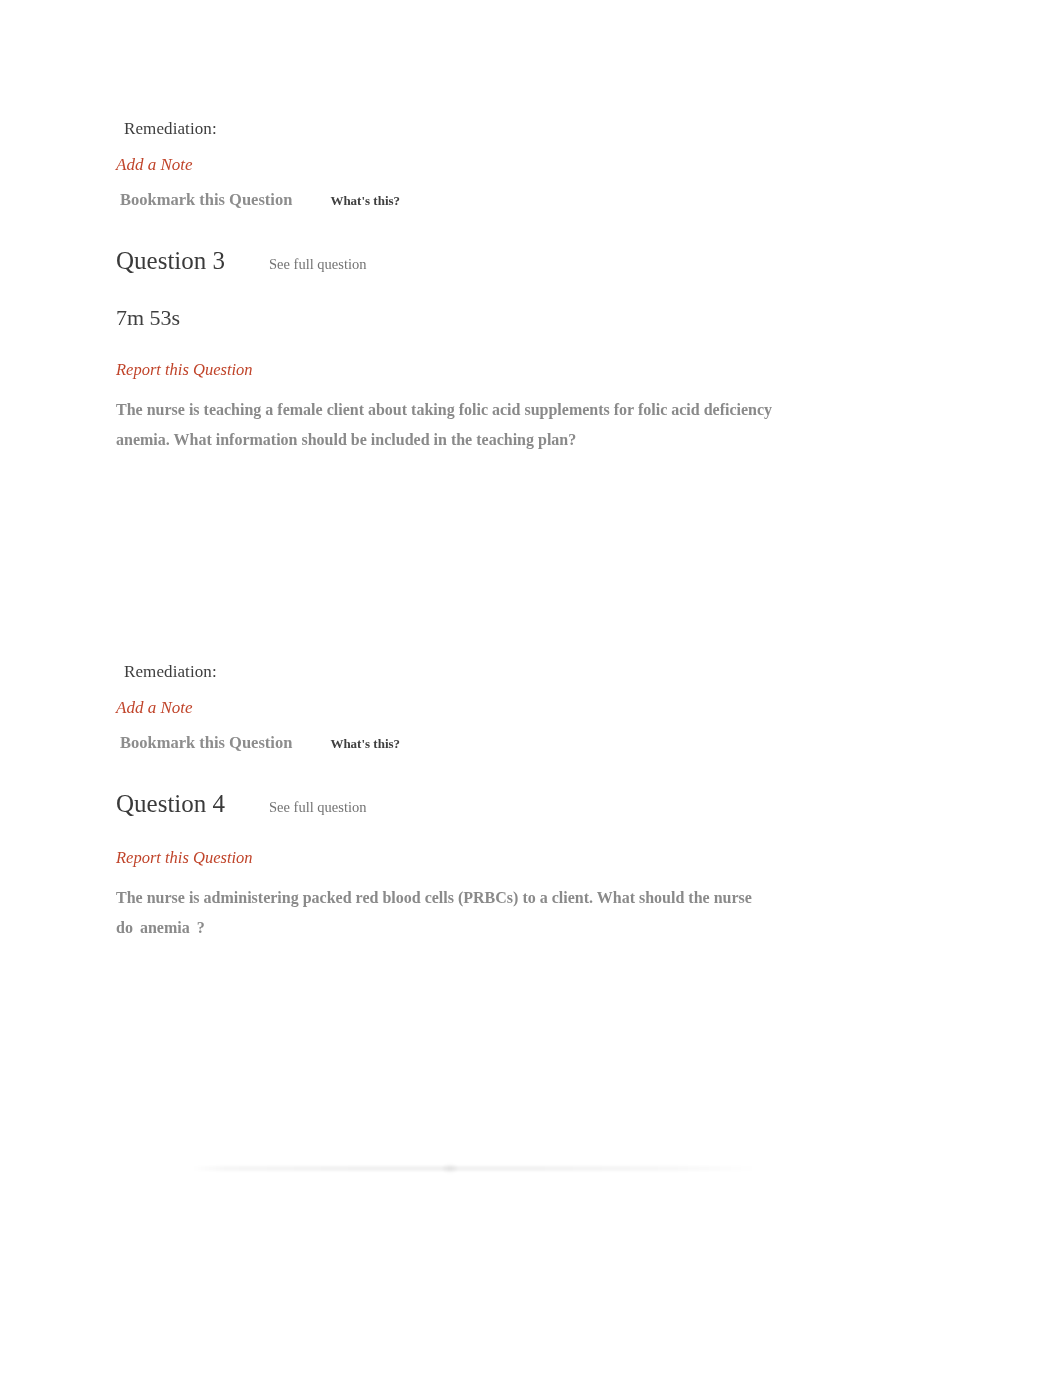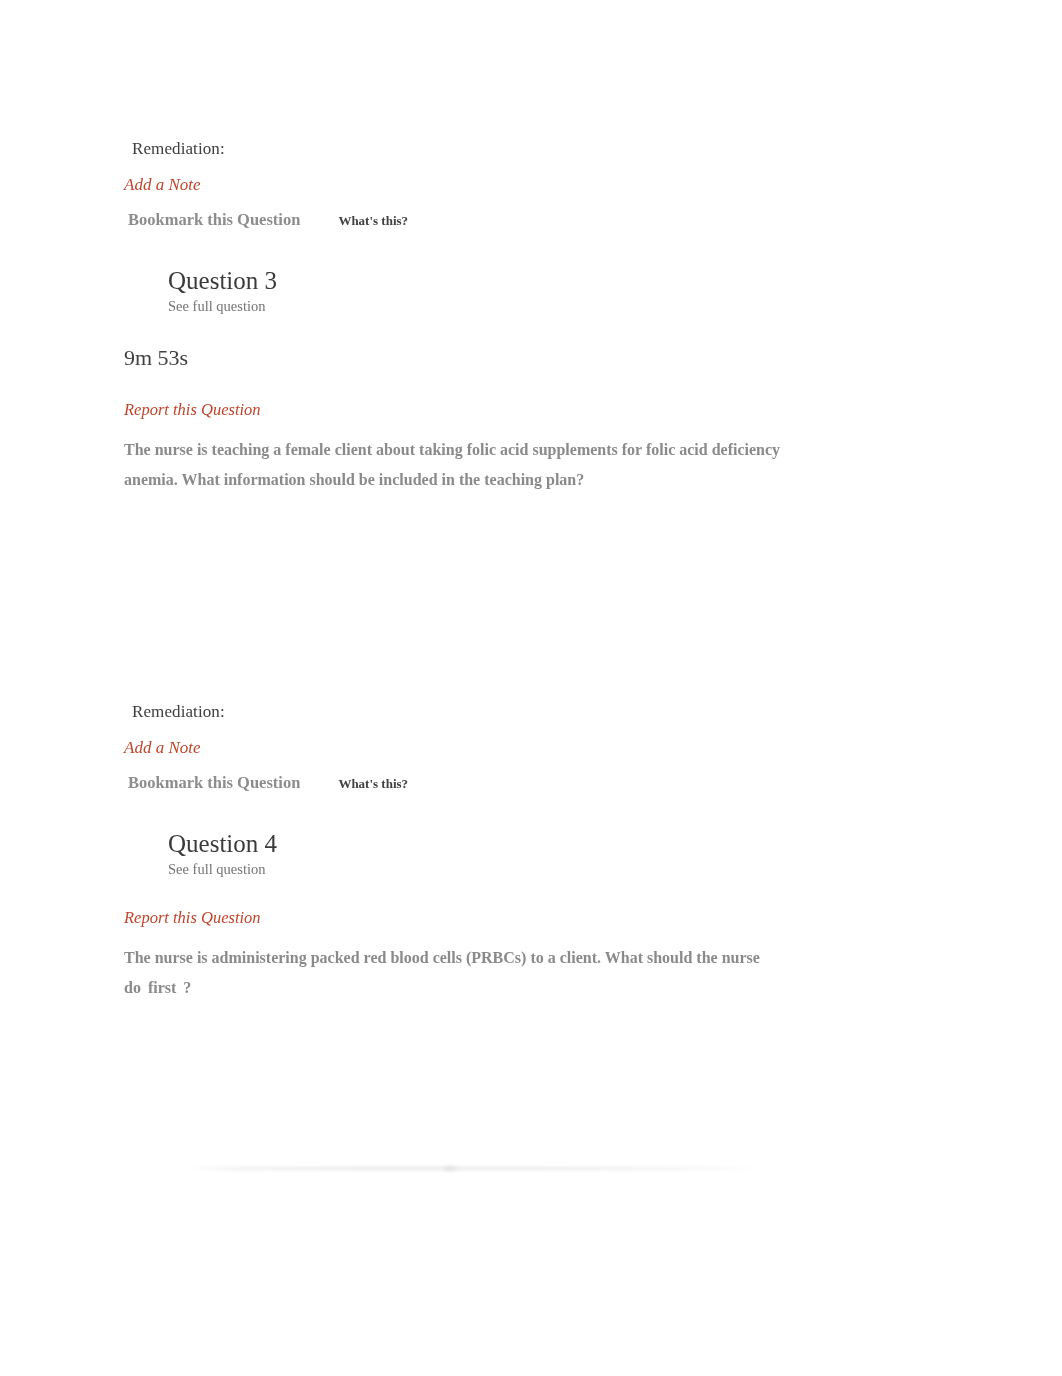--- a/index.html
+++ b/index.html
@@ -21,24 +21,23 @@
     position: absolute;
     top: 0;
     left: 0;
     width: 1062px;
     height: 1376px;
     background: #ffffff;
   }
 
   .content {
     position: absolute;
-    left: 124px;
+    left: 116px;
     top: 118px;
     width: 710px;
-    margin-top: 20px;
   }
 
   
   .question-block {
     position: relative;
   }
 
   .remediation-row {
     padding-left: 8px;
     font-size: 17px;
@@ -84,21 +83,20 @@
     text-decoration: none;
     cursor: pointer;
     margin-left: 38px;
     white-space: nowrap;
   }
 
   .question-head {
     display: flex;
     align-items: baseline;
     margin-top: 35px;
-    flex-direction: column;
   }
 
   .question-title {
     font-size: 25px;
     line-height: 30px;
     font-weight: normal;
     color: #3a3a3a;
     margin: 0;
     white-space: nowrap;
   }
@@ -196,21 +194,21 @@
       <div class="meta-row">
         <a class="bookmark-link">Bookmark this Question</a>
         <a class="whats-this-link">What's this?</a>
       </div>
 
       <div class="question-head">
         <h2 class="question-title">Question 3</h2>
         <a class="see-full-link">See full question</a>
       </div>
 
-      <div class="elapsed-time">9m 53s</div>
+      <div class="elapsed-time">7m 53s</div>
 
       <a class="report-link">Report this Question</a>
 
       <p class="question-text"><span>The nurse is teaching a female client about taking folic acid supplements for folic acid deficiency anemia. What information should be included in the teaching plan?</span></p>
 
       <div class="answers-area tall"></div>
     </div>
 
     <div class="question-block">
 
@@ -224,21 +222,21 @@
       </div>
 
       <div class="question-head">
         <h2 class="question-title">Question 4</h2>
         <a class="see-full-link">See full question</a>
       </div>
 
 
       <a class="report-link">Report this Question</a>
 
-      <p class="question-text"><span>The nurse is administering packed red blood cells (PRBCs) to a client. What should the nurse do</span><span class="emphasis-word">first</span><span>?</span></p>
+      <p class="question-text"><span>The nurse is administering packed red blood cells (PRBCs) to a client. What should the nurse do</span><span class="emphasis-word">anemia</span><span>?</span></p>
 
       <div class="answers-area short"></div>
     </div>
 
   </div>
 
   <div class="page-break-shadow"></div>
 
 </div>
 

